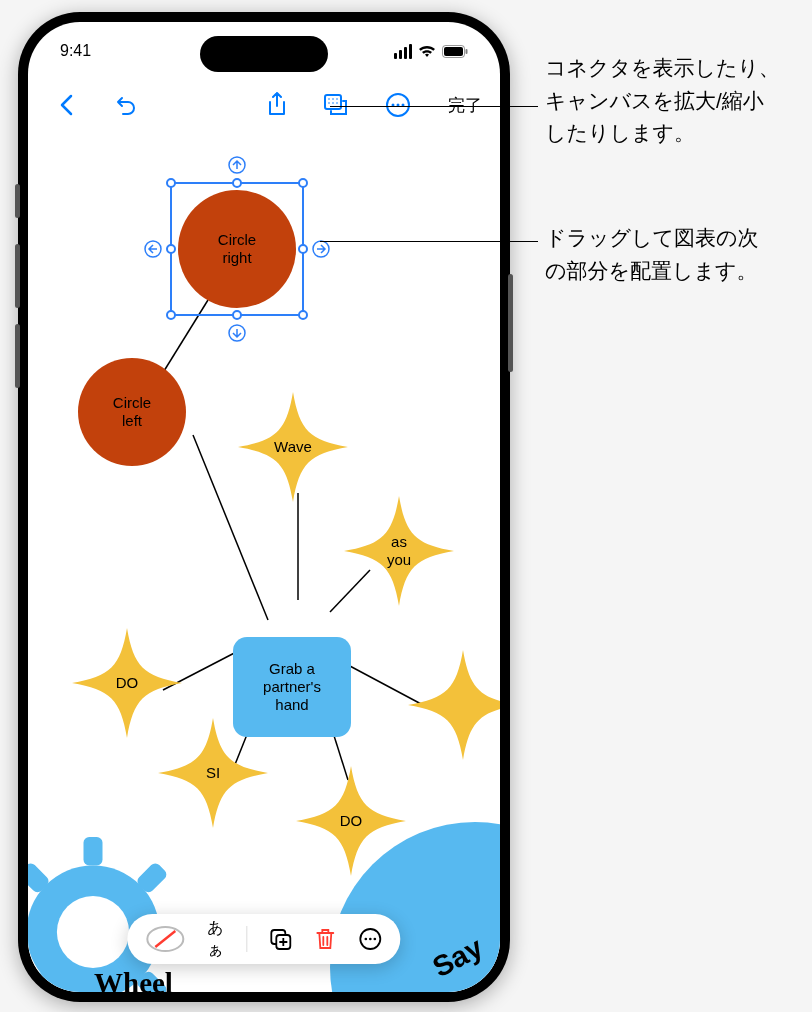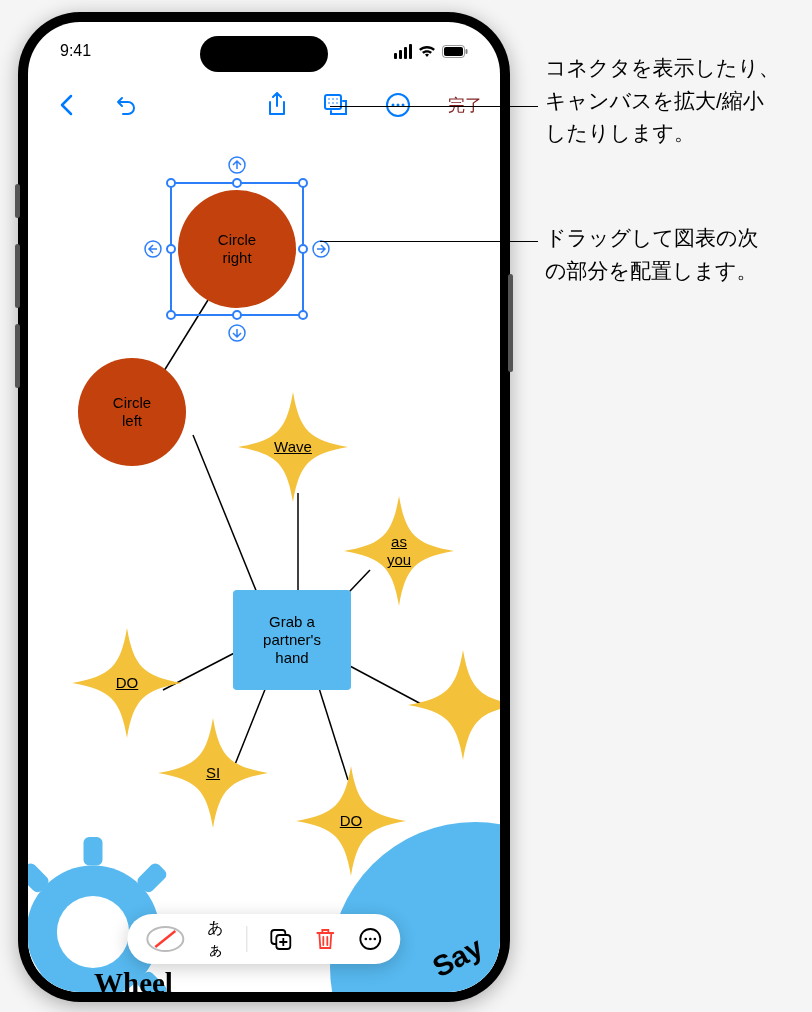--- a/index.html
+++ b/index.html
@@ -76,44 +76,44 @@
     left: 0; right: 0;
     height: 50px;
     display: flex;
     align-items: center;
     padding: 0 18px;
     gap: 20px;
     justify-content: space-between;
   }
   .toolbar-left, .toolbar-right { display:flex; align-items:center; gap: 28px; }
   .toolbar-right { gap: 24px; }
-  .tb-btn { color: #7f1d1d; display:flex; align-items:center; justify-content:center; cursor:pointer;margin-left:13px; }
+  .tb-btn { color: #000000; display:flex; align-items:center; justify-content:center; cursor:pointer;margin-left:13px; }
   .tb-btn.text { font-size: 17px; }
   .canvas {
     position: absolute;
     top: 108px;
     left: 0; right: 0; bottom: 0;
     background: #fff;
     overflow: hidden;
   }
   .shape {
     position: absolute;
     display: flex;
     align-items: center;
     justify-content: center;
     text-align: center;
     font-size: 15px;
     line-height: 1.2;
     color: #000;
   }
   .circle { border-radius: 50%; background: #c2410c; }
-  .rounded-sq { border-radius: 4px; background: #57b9f0; }
+  .rounded-sq { border-radius: 14px; background: #57b9f0; margin-top: 47px; }
   .star4 { width: 110px; height: 110px; }
   .star4 svg { position:absolute; inset:0; }
-  .star4 .label { position:relative; z-index:2; font-size:15px; font-weight:500;text-decoration:underline; }
+  .star4 .label { position:relative; z-index:2; font-size:15px; font-weight:500; }
   .connector { position:absolute; stroke:#000; stroke-width:1.5; }
   .selection-box {
     position: absolute;
     border: 2px solid #2d7ff9;
     pointer-events: none;
   }
   .sel-handle {
     position:absolute; width:10px; height:10px; background:#fff;
     border:2px solid #2d7ff9; border-radius:50%;
   }

